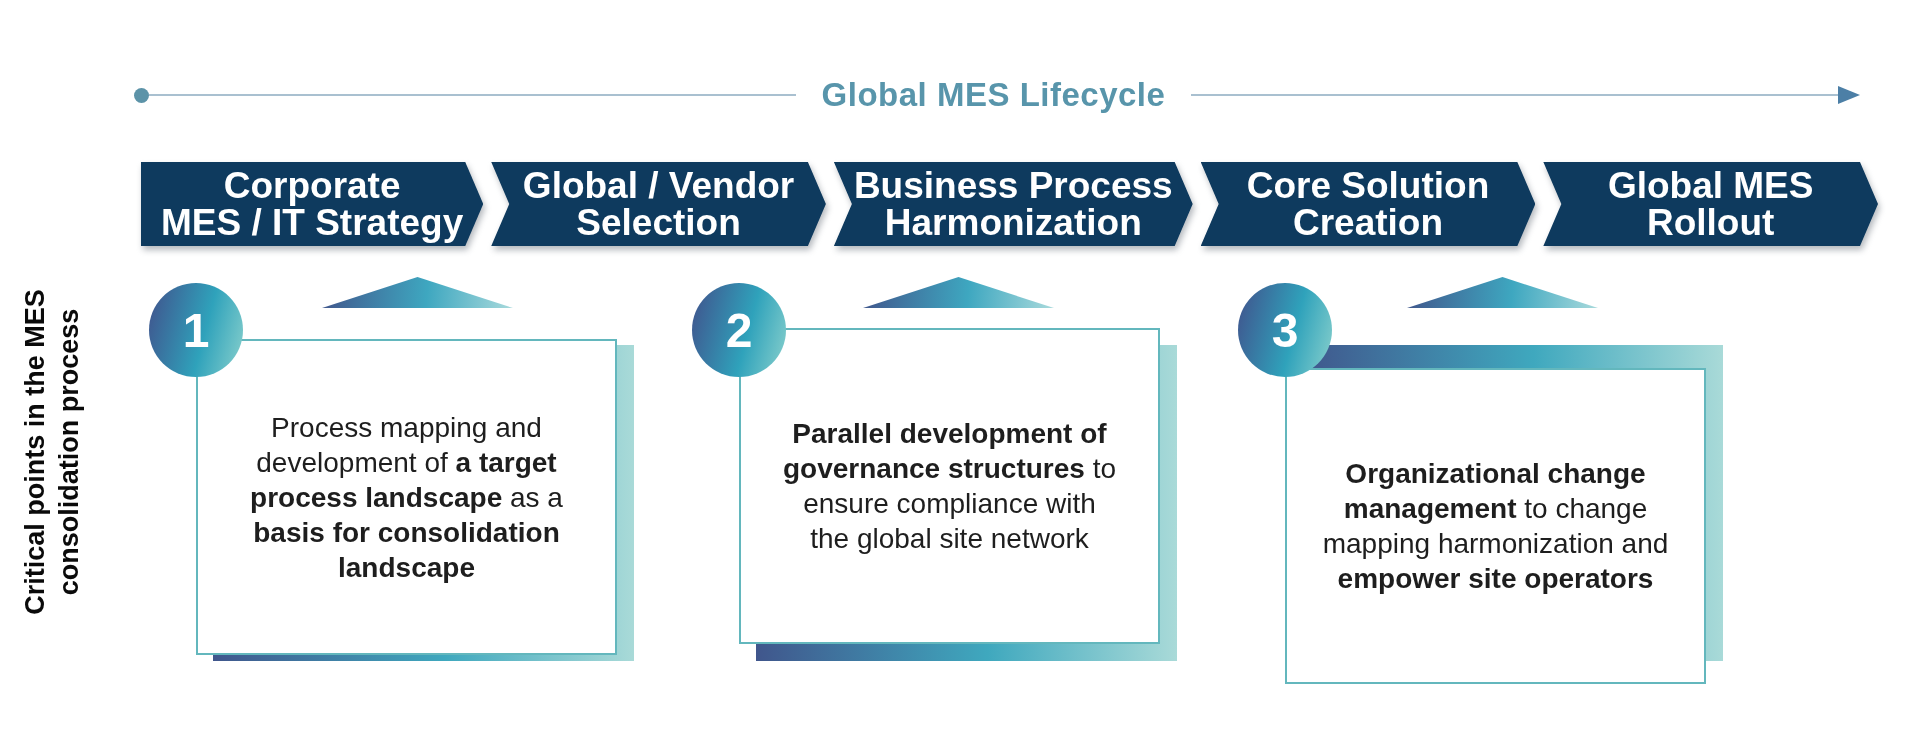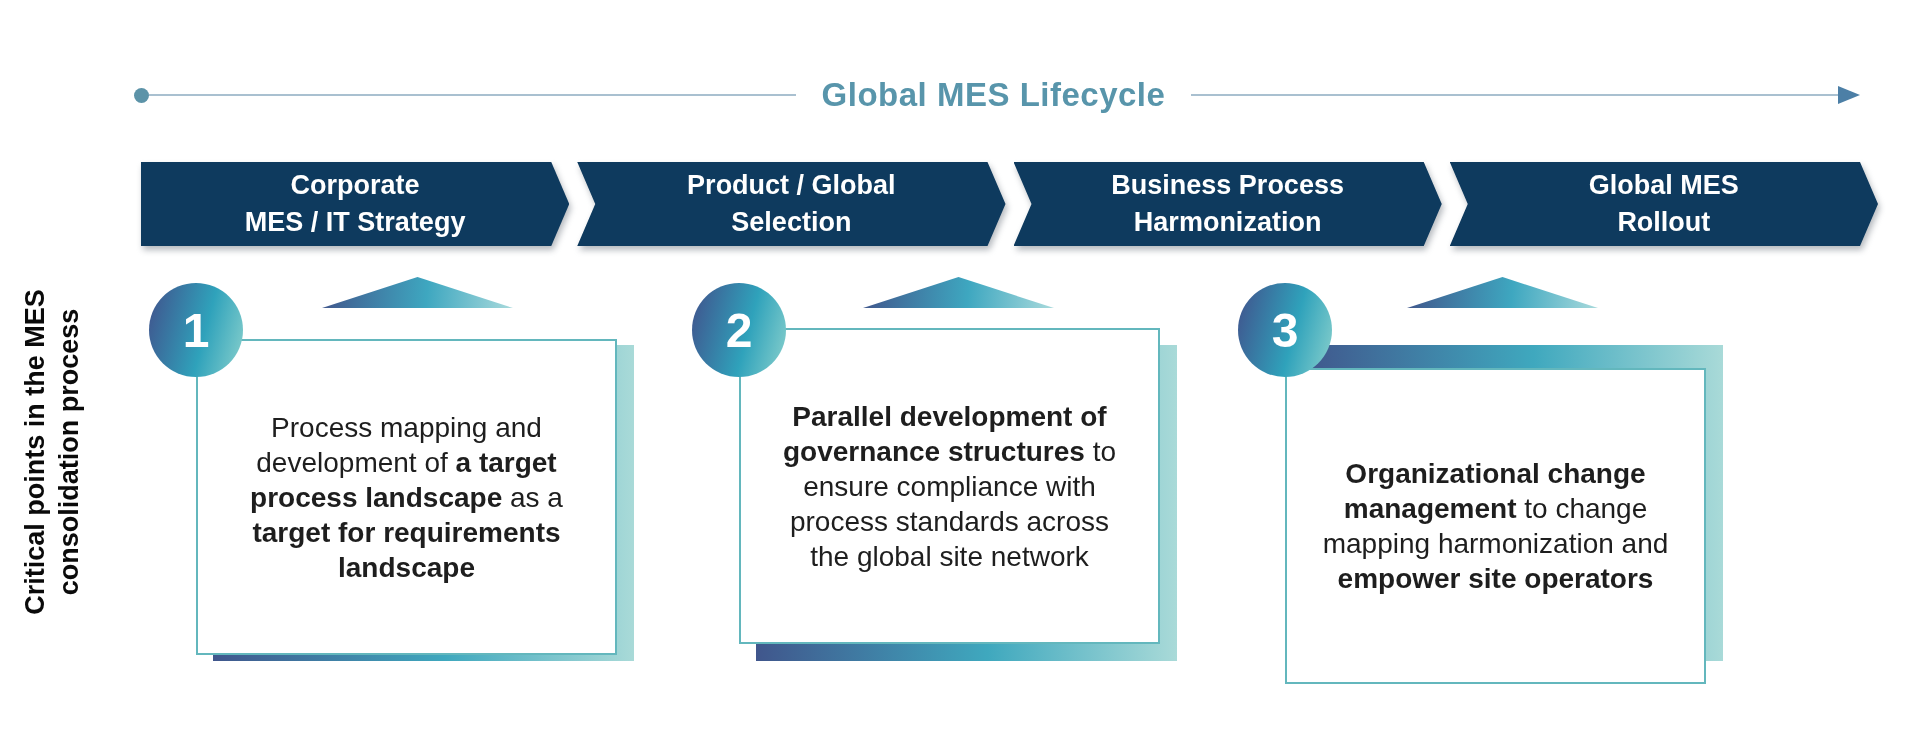--- a/index.html
+++ b/index.html
@@ -63,21 +63,21 @@
   .stage {
     flex: 1 1 0;
     background: #0E3A5E;
     color: #ffffff;
     clip-path: polygon(0 0, calc(100% - 18px) 0, 100% 50%, calc(100% - 18px) 100%, 0 100%, 18px 50%);
     display: flex;
     flex-direction: column;
     justify-content: center;
     align-items: center;
     text-align: center;
-    font-size: 27px;
+    font-size: 37px;
     font-weight: 700;
     line-height: 37px;
     padding: 0 20px;
     box-sizing: border-box;
     white-space: nowrap;
   }
   .stage:first-child {
     clip-path: polygon(0 0, calc(100% - 18px) 0, 100% 50%, calc(100% - 18px) 100%, 0 100%);
   }
 
@@ -167,59 +167,62 @@
     <span class="hline"></span>
     <span class="arrowhead"></span>
   </div>
 
   <div class="stages">
     <div class="stage">
         <div class="tline"><span>Corporate</span></div>
         <div class="tline"><span>MES / IT Strategy</span></div>
       </div>
     <div class="stage">
-        <div class="tline"><span>Product / Global</span></div>
+        <div class="tline"><span>Global / Vendor</span></div>
         <div class="tline"><span>Selection</span></div>
       </div>
     <div class="stage">
         <div class="tline"><span>Business Process</span></div>
         <div class="tline"><span>Harmonization</span></div>
+      </div>
+    <div class="stage">
+        <div class="tline"><span>Core Solution</span></div>
+        <div class="tline"><span>Creation</span></div>
       </div>
     <div class="stage">
         <div class="tline"><span>Global MES</span></div>
         <div class="tline"><span>Rollout</span></div>
       </div>
   </div>
 
   <div class="side-label">
       <div class="tline"><span>Critical points in the MES</span></div>
       <div class="tline"><span>consolidation process</span></div>
     </div>
 
   <div class="pointer" style="left:322px; top:277px;"></div>
   <div class="card-shadow" style="left:213px; top:345px;"></div>
   <div class="card" style="left:196px; top:339px;">
     <div class="card-text">
         <div class="tline"><span>Process mapping and</span></div>
         <div class="tline"><span>development of </span><b>a target</b></div>
         <div class="tline"><b>process landscape</b><span> as a</span></div>
-        <div class="tline"><b>target for requirements</b></div>
+        <div class="tline"><b>basis for consolidation</b></div>
         <div class="tline"><b>landscape</b></div>
       </div>
   </div>
   <div class="badge" style="left:149px; top:283px;">1</div>
 
   <div class="pointer" style="left:863px; top:277px;"></div>
   <div class="card-shadow" style="left:756px; top:345px;"></div>
   <div class="card" style="left:739px; top:328px;padding-left:40px;">
     <div class="card-text">
         <div class="tline"><b>Parallel development of</b></div>
         <div class="tline"><b>governance structures</b><span> to</span></div>
         <div class="tline"><span>ensure compliance with</span></div>
-        <div class="tline"><span>process standards across</span></div>
         <div class="tline"><span>the global site network</span></div>
       </div>
   </div>
   <div class="badge" style="left:692px; top:283px;">2</div>
 
   <div class="pointer" style="left:1407px; top:277px;"></div>
   <div class="card-shadow" style="left:1302px; top:345px;"></div>
   <div class="card" style="left:1285px; top:328px;margin-top:40px;">
     <div class="card-text">
         <div class="tline"><b>Organizational change</b></div>

